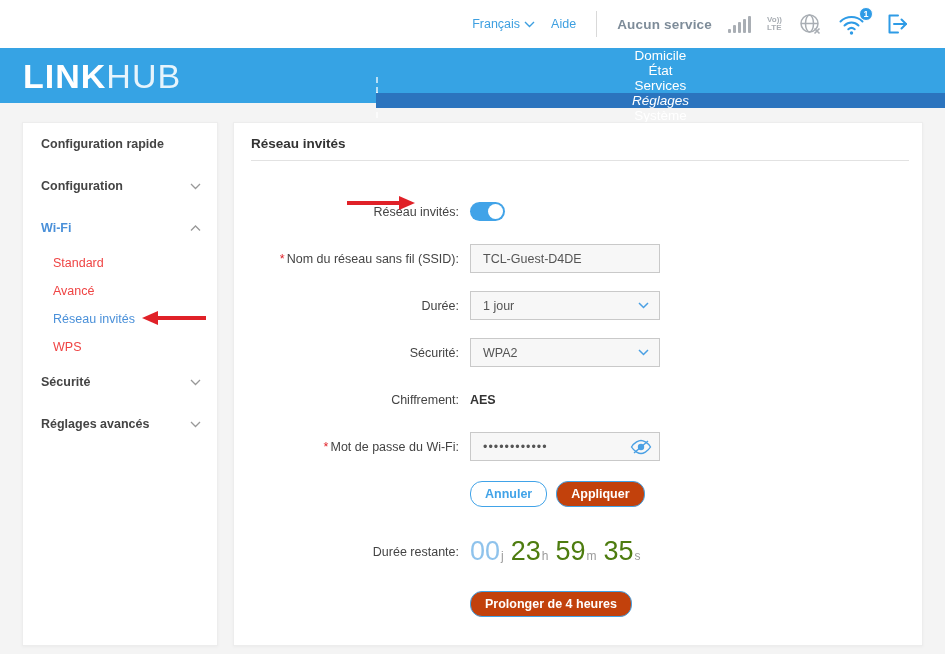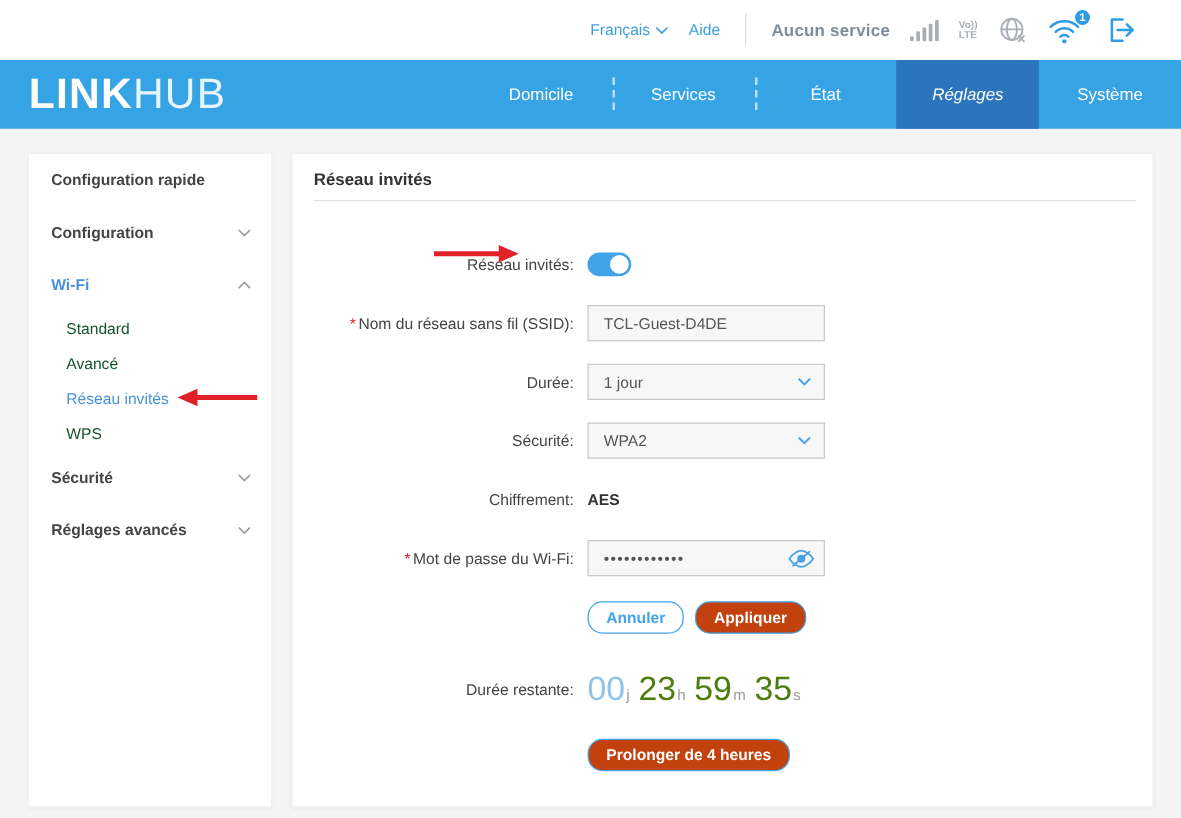--- a/index.html
+++ b/index.html
@@ -19,40 +19,40 @@
   .wifi-wrap { position:relative; }
   .wifi-badge { position:absolute; top:-6px; right:-8px; width:14px; height:14px; background:#2e9be6;
                 border:1.5px solid #fff; border-radius:50%; color:#fff; font-size:9px; font-weight:700;
                 display:flex; align-items:center; justify-content:center; }
 
   
   .navbar { position:absolute; top:48px; left:0; width:945px; height:55px; background:#36a3e4; }
   .logo { position:absolute; left:23px; top:50%; transform:translateY(-50%); font-size:34px; color:#fff; letter-spacing:1px; }
   .logo b { font-weight:700; }
   .logo span { font-weight:400; color:rgba(255,255,255,0.88); }
-  .nav-menu { position:absolute; left:376px; right:0; top:0; bottom:0; display:flex; }
+  .nav-menu { position:absolute; left:376px; right:0; top:0; bottom:0; display:flex;flex-direction:column; }
   .nav-item { flex:1; display:flex; align-items:center; justify-content:center; color:#fff;
               font-size:13.5px; cursor:pointer; position:relative; }
   .nav-item + .nav-item::before { content:""; position:absolute; left:0; top:14px; height:26px;
               border-left:2px dashed rgba(255,255,255,0.65); }
   .nav-item.active { background:#2b74be;font-style:italic; }
   .nav-item.active::before, .nav-item.active + .nav-item::before { border-left:none; }
 
   
   .sidebar-card { position:absolute; left:22px; top:122px; width:196px; height:524px; background:#fff;
                   border:1px solid #ededed; box-shadow:0 1px 3px rgba(0,0,0,0.04); }
   .main-card { position:absolute; left:233px; top:122px; width:690px; height:524px; background:#fff;
                border:1px solid #ededed; box-shadow:0 1px 3px rgba(0,0,0,0.04); }
 
   
   .sb-item { height:42px; display:flex; align-items:center; justify-content:space-between;
              padding:0 16px 0 18px; font-size:12.5px; font-weight:700; color:#444; cursor:pointer; }
   .sb-item.wifi { color:#4a90d9; }
   .sb-sub { height:28px; display:flex; align-items:center; padding-left:30px; font-size:12.5px;
-            color:#14532d; cursor:pointer; }
+            color:#ef4444; cursor:pointer; }
   .sb-sub.active { color:#4a90d9; }
   .chev { width:11px; height:7px; }
 
   
   .page-title { padding:13px 18px 9px 17px; font-size:13.5px; font-weight:700; color:#333; }
   .title-rule { border:none; border-top:1px solid #e2e2e2; margin:0 13px 0 17px; }
   .gform { margin-top:36px; }
   .f-row { display:flex; align-items:center; margin-bottom:18px; min-height:29px; }
   .f-label { width:236px; flex-shrink:0; text-align:right; font-size:12.5px; color:#444; padding-right:11px; }
   .req { color:#e02128; margin-right:2px; }
@@ -141,22 +141,22 @@
     </svg>
   </div>
 </div>
 
 <div class="navbar">
   <div class="logo">
     <b>LINK</b><span>HUB</span>
   </div>
   <div class="nav-menu">
     <div class="nav-item">Domicile</div>
+    <div class="nav-item">État</div>
     <div class="nav-item">Services</div>
-    <div class="nav-item">État</div>
     <div class="nav-item active">Réglages</div>
     <div class="nav-item">Système</div>
   </div>
 </div>
 
 <div class="sidebar-card">
   <div class="sb-item">
     <span>Configuration rapide</span>
   </div>
   <div class="sb-item">

